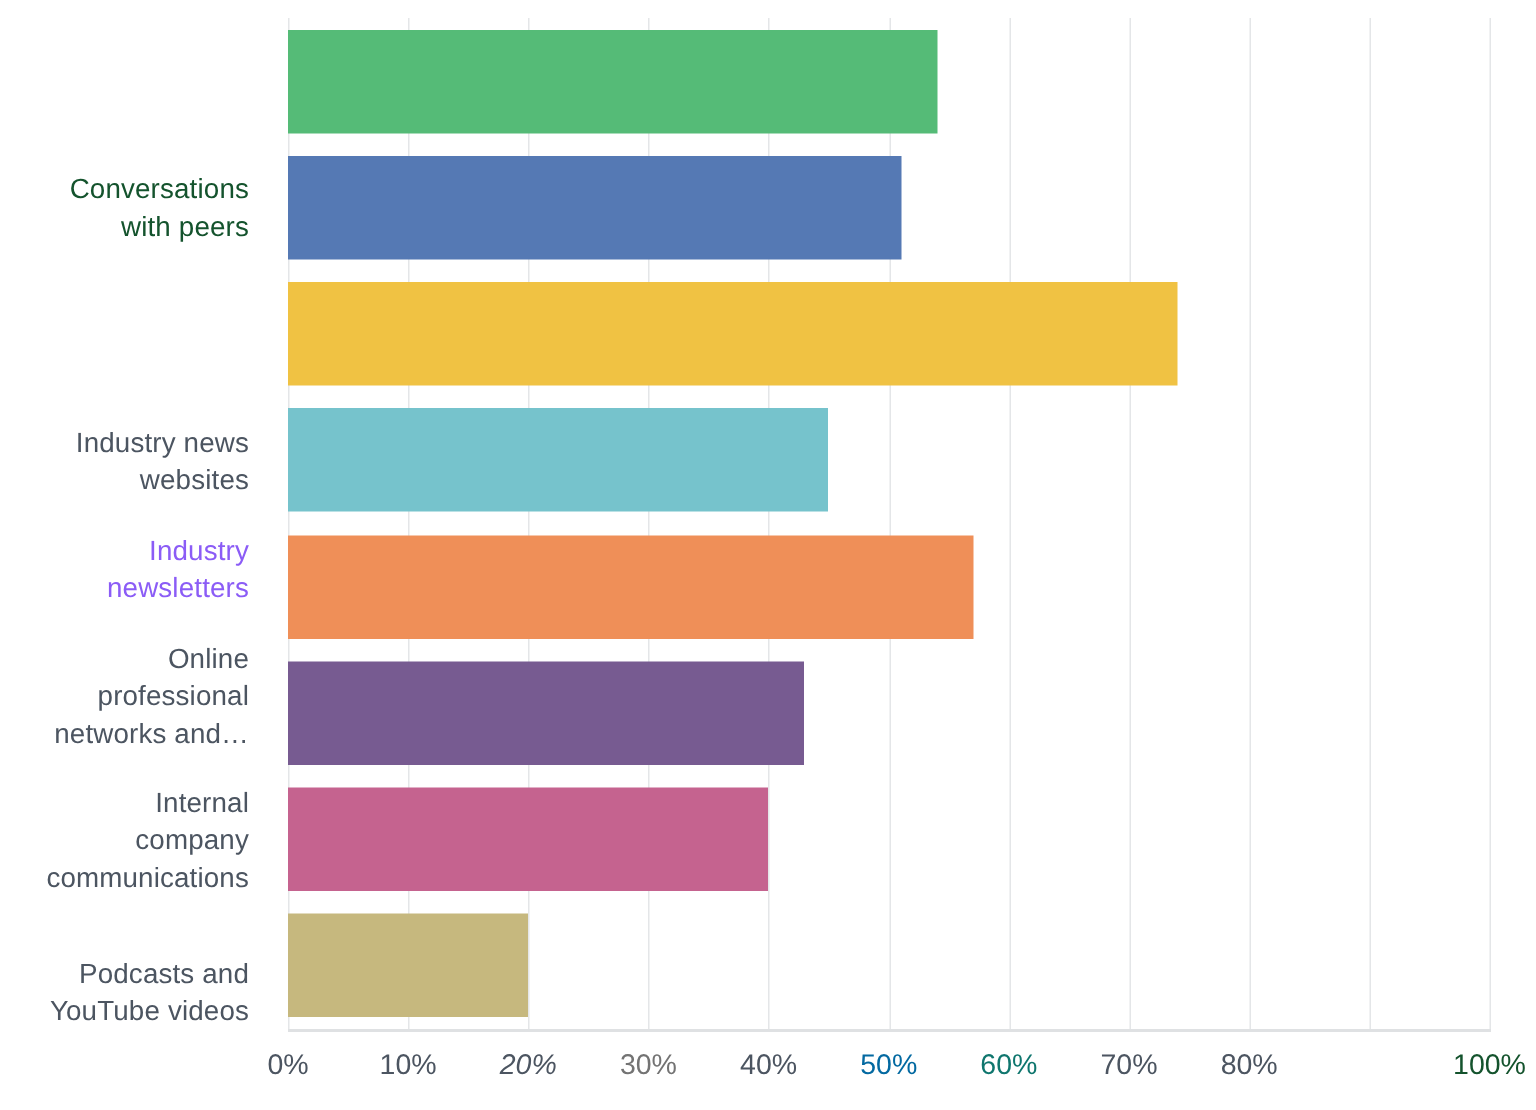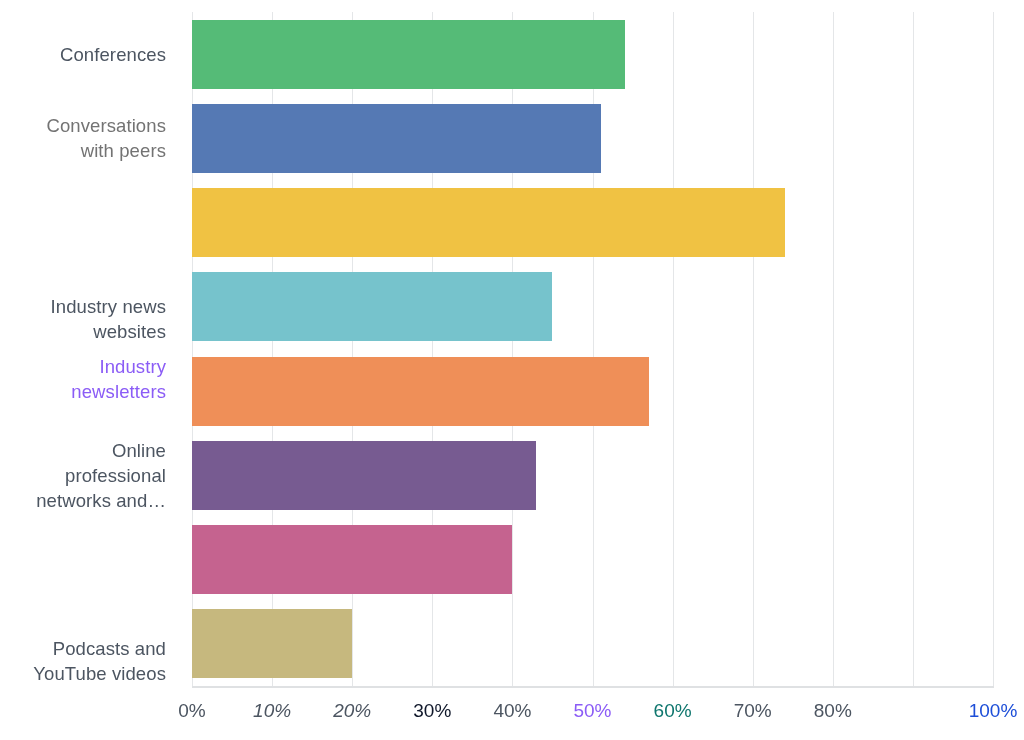--- a/index.html
+++ b/index.html
@@ -88,30 +88,32 @@
     line-height: 26px;
     white-space: nowrap;
   }
 </style>
 </head>
 <body>
 
 <div id="chart-root">
 
   <div id="ylabels">
-      <div class="ylabel" style="top: 29.625px; color: rgb(76, 85, 97);">Conferences</div>
-      <div class="ylabel" style="top: 101.375px; color: #737373;">Conversations
+      <div class="ylabel" style="top: 101.375px; color: #14532d;">Conversations
 with peers</div>
-      <div class="ylabel" style="top: 269.875px; color: rgb(76, 85, 97); margin-top: 12px;">Industry news
+      <div class="ylabel" style="top: 269.875px; color: rgb(76, 85, 97);">Industry news
 websites</div>
       <div class="ylabel" style="top: 342px; color: #8b5cf6; padding-left: 48px;">Industry
 newsletters</div>
-      <div class="ylabel" style="top: 426px; color: rgb(76, 85, 97); text-align: right;">Online
+      <div class="ylabel" style="top: 414px; color: rgb(76, 85, 97); text-align: right;">Online
 professional
 networks and…</div>
+      <div class="ylabel" style="top: 510.125px; color: rgb(76, 85, 97);">Internal
+company
+communications</div>
       <div class="ylabel" style="top: 606.875px; color: rgb(76, 85, 97); margin-top: 17px;">Podcasts and
 YouTube videos</div>
     </div>
 
   <div id="plot">
     <div id="gridlines">
         <div class="gridline" style="left: 0px; background: rgb(228, 230, 232);"></div>
         <div class="gridline" style="left: 80.1px; background: rgb(228, 230, 232);"></div>
         <div class="gridline" style="left: 160.2px; background: rgb(228, 230, 232);"></div>
         <div class="gridline" style="left: 240.3px; background: rgb(228, 230, 232);"></div>
@@ -132,25 +134,25 @@
         <div class="bar" title="Online professional networks and…: 43%" style="top: 428.875px; width: 344.43px; background: rgb(119, 91, 145);"></div>
         <div class="bar" title="Internal company communications: 40%" style="top: 513.125px; width: 320.4px; background: rgb(197, 99, 143);"></div>
         <div class="bar" title="Podcasts and YouTube videos: 20%" style="top: 597.375px; width: 160.2px; background: rgb(198, 184, 126);"></div>
       </div>
   </div>
 
   <div id="axis-bottom"></div>
 
   <div id="xlabels">
       <div class="xlabel" style="left: 192px; color: rgb(76, 85, 97);">0%</div>
-      <div class="xlabel" style="left: 272.1px; color: rgb(76, 85, 97); font-style: italic;">10%</div>
+      <div class="xlabel" style="left: 272.1px; color: rgb(76, 85, 97);">10%</div>
       <div class="xlabel" style="left: 352.2px; color: rgb(76, 85, 97); font-style: italic;">20%</div>
-      <div class="xlabel" style="left: 432.3px; color: #0f172a;">30%</div>
+      <div class="xlabel" style="left: 432.3px; color: #737373;">30%</div>
       <div class="xlabel" style="left: 512.4px; color: rgb(76, 85, 97);">40%</div>
-      <div class="xlabel" style="left: 592.5px; color: #8b5cf6;">50%</div>
+      <div class="xlabel" style="left: 592.5px; color: #0369a1;">50%</div>
       <div class="xlabel" style="left: 672.6px; color: #0f766e;">60%</div>
       <div class="xlabel" style="left: 752.7px; color: rgb(76, 85, 97); text-align: center;">70%</div>
       <div class="xlabel" style="left: 832.8px; color: rgb(76, 85, 97);">80%</div>
       <div class="xlabel" style="left: 912.9px; color: rgb(76, 85, 97); margin-top: 40px;">90%</div>
-      <div class="xlabel" style="left: 993px; color: #1d4ed8;">100%</div>
+      <div class="xlabel" style="left: 993px; color: #14532d;">100%</div>
     </div>
 
 </div>
 
 </body></html>

